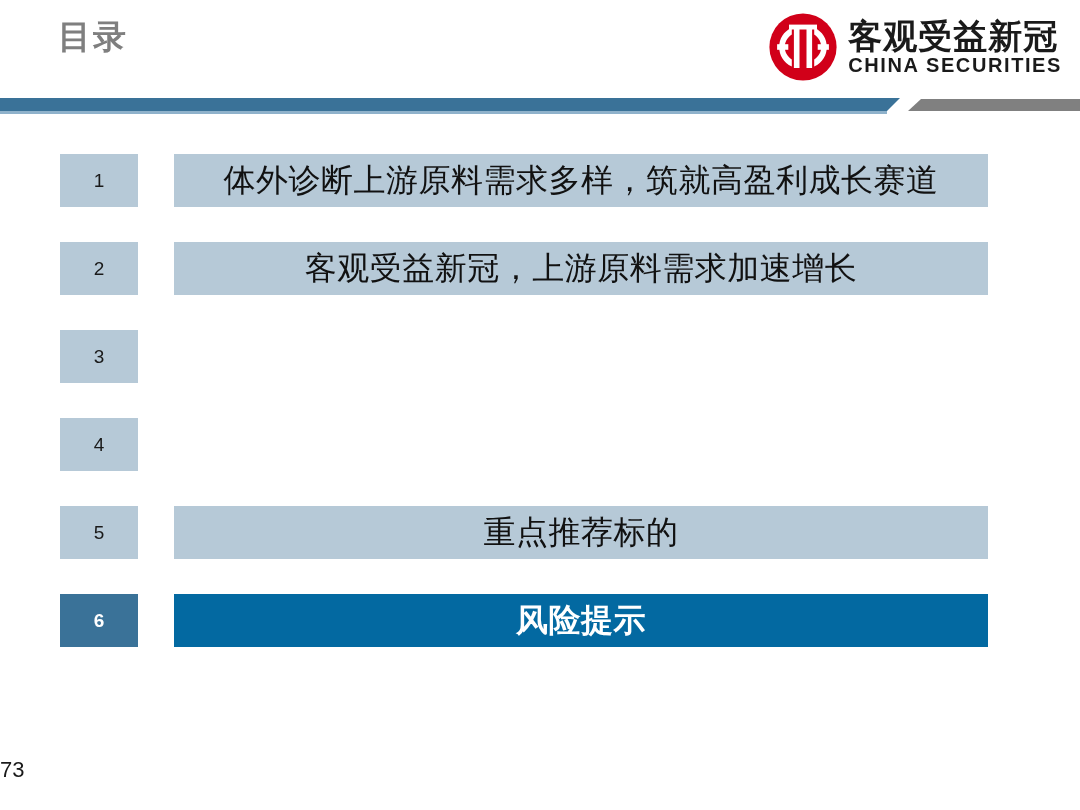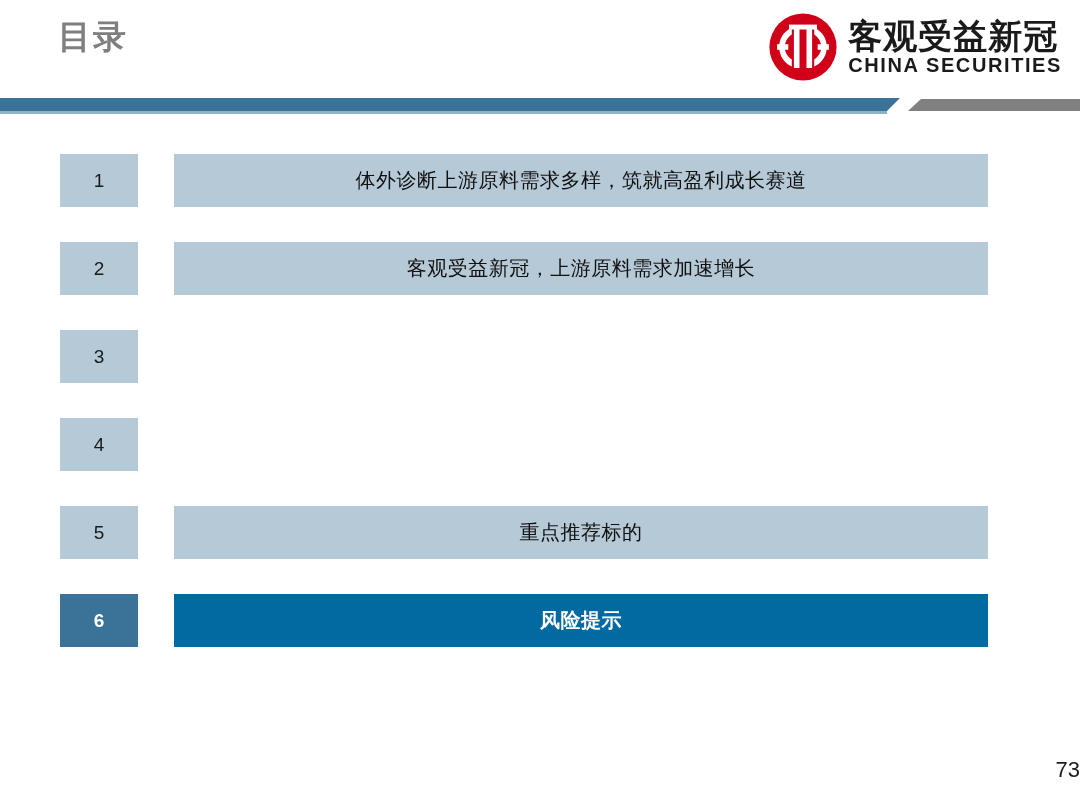--- a/index.html
+++ b/index.html
@@ -115,21 +115,21 @@
     color: #1a1a1a;
     font-family: "Liberation Sans", sans-serif;
   }
   .toc-label {
     flex: 1 1 auto;
     margin-left: 36px;
     background: #b6c9d7;
     display: flex;
     align-items: center;
     justify-content: center;
-    font-size: 20px;
+    font-size: 32px;
     color: #111111;
     font-family: "DejaVu Sans", "Liberation Sans", sans-serif;
     letter-spacing: 0.5px;
   }
 
   .toc-row.active .toc-num {
     background: #3a7298;
     color: #ffffff;
     font-weight: bold;
   }
@@ -138,25 +138,24 @@
     color: #ffffff;
     font-weight: bold;
   }
 
   
   .page-number {
     position: absolute;
     left: 0;
     right: 0;
     top: 757px;
-    text-align: right;
+    text-align: left;
     font-size: 22px;
     color: #1a1a1a;
     font-family: "Liberation Sans", sans-serif;
-    margin-left: 44px;
   }
 </style>
 </head>
 <body>
 
 <div class="slide-title">目录</div>
 
 <div class="logo-block">
   <svg class="logo-mark" viewBox="0 0 100 100">
     <circle cx="50" cy="50" r="48" fill="#d10019"></circle>

